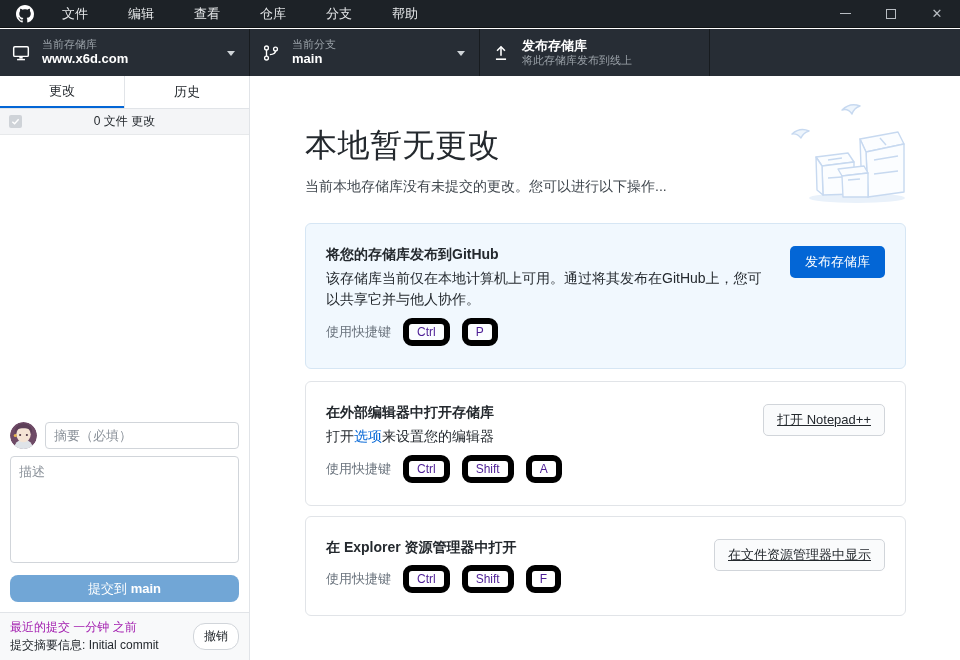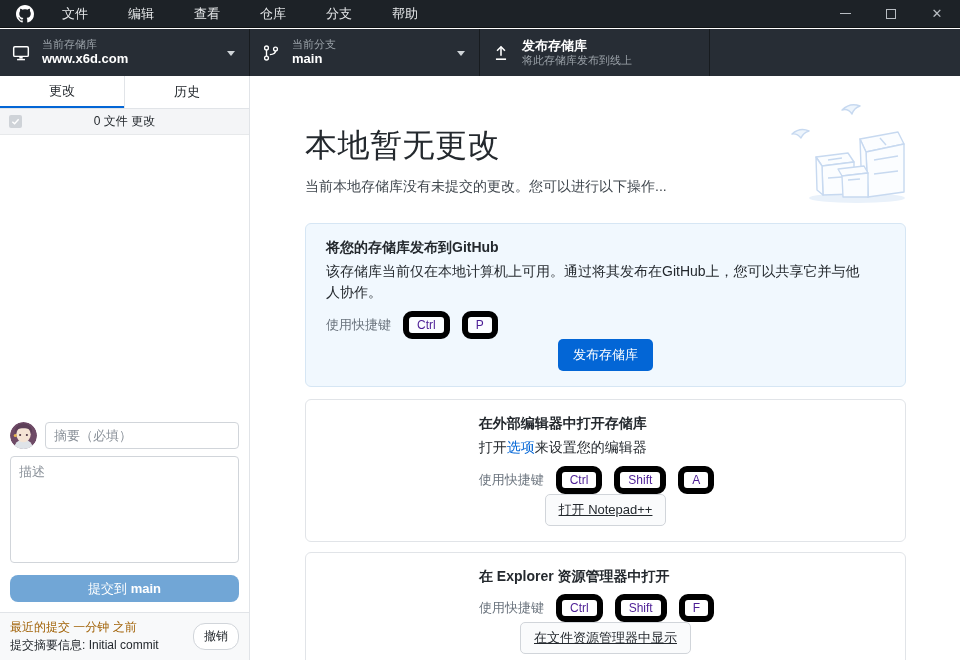--- a/index.html
+++ b/index.html
@@ -61,34 +61,34 @@
     font-family:Liberation Sans, sans-serif; }
   ::placeholder { color:#8b929a; opacity:1; }
   .commit-btn { width:100%; margin-top:8px; height:27px; background:#71a6d6;
     border:none; border-radius:8px; color:#fff; font-size:13px;
     font-family:"Liberation Sans","DejaVu Sans",sans-serif; }
   .commit-btn b { font-weight:bold; }
 
   .sb-footer { flex:0 0 auto; border-top:1px solid #e1e4e8; background:#f8f9fa;
     padding:6px 10px; display:flex; align-items:center; }
   .sb-footer-texts { flex:1; line-height:1.45; }
-  .recent-line { font-size:12px; color:#a16207; }
+  .recent-line { font-size:12px; color:#a21caf; }
   .msg-line { font-size:12px; color:#24292e; }
   .undo-btn { background:#fff; border:1px solid #d1d5da; border-radius:12px;
     padding:4px 10px; font-size:12px; color:#24292e;
     font-family:"Liberation Sans","DejaVu Sans",sans-serif; }
 
   
   .main { position:absolute; left:251px; top:76px; width:709px; height:584px;
     background:#fff; padding:48px 54px 0 54px; overflow:hidden; }
   .blank-title { font-size:32px; font-weight:300; color:#24292e; letter-spacing:.5px; }
   .blank-sub { margin-top:10px; font-size:14px; color:#3f464d; }
   .illustration { position:absolute; right:28px; top:18px; width:150px; height:115px; }
 
-  .card { border-radius:6px; padding:15px 20px; display:flex; align-items:center;flex-direction:column; }
+  .card { border-radius:6px; padding:22px 20px; display:flex; align-items:flex-start; }
   .card-1 { margin-top:27px; background:#f1f8fe; border:1px solid #d6e6f4; }
   .card-2 { margin-top:12px; background:#fff; border:1px solid #e1e4e8; }
   .card-3 { margin-top:10px; background:#fff; border:1px solid #e1e4e8; }
   .card-left { flex:1; min-width:0; padding-right:18px; }
   .card-title { font-size:14px; font-weight:bold; color:#24292e; }
   .card-body { margin-top:4px; font-size:14px; color:#24292e; line-height:1.5; }
   .card-body a { color:#0366d6; text-decoration:none; }
   .shortcut { margin-top:8px; font-size:13px; color:#6a737d; display:flex; align-items:center; gap:12px; }
   kbd { display:inline-block; border:6px solid #000000; border-radius:9px; background:rgba(255,255,255,.7);
     padding:1px 8px; font-size:12px; color:#4c1d95;

